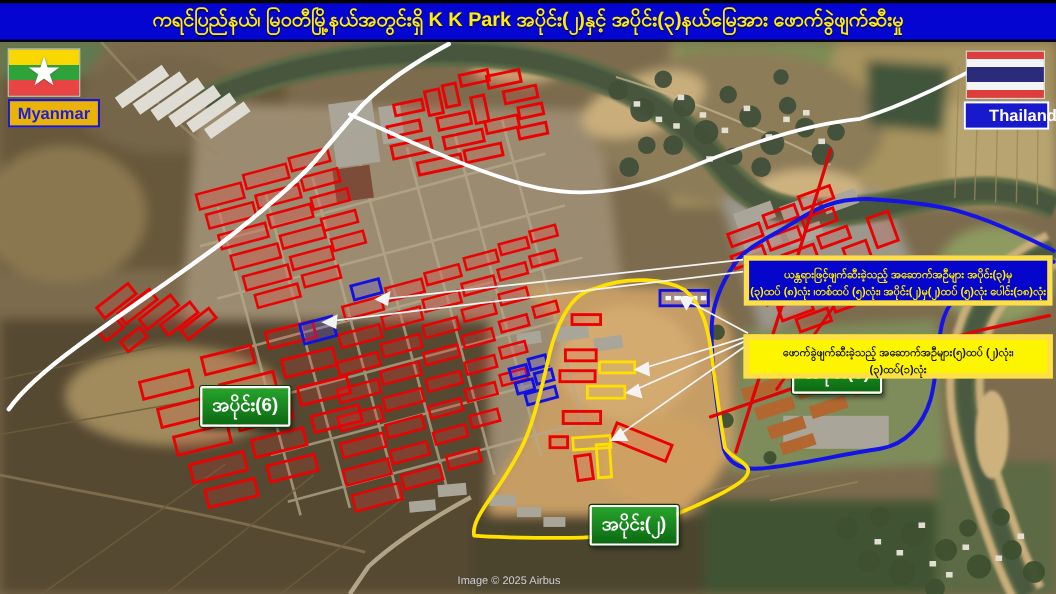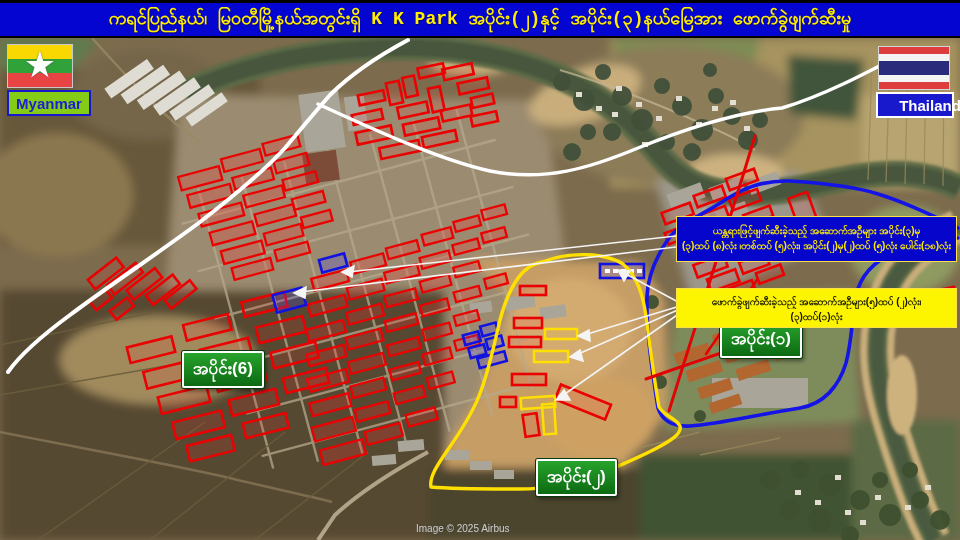--- a/index.html
+++ b/index.html
@@ -15,44 +15,44 @@
   .byel{fill:rgba(255,230,0,.08);stroke:#ffdf00;stroke-width:2.5}
   .borg{fill:#b26630}
   .bwht{fill:#dfddd3}
   .bgry{fill:#a9a599}
   .bbrn{fill:#7c4c38}
 
   .titlebar{position:absolute;left:0;top:0;width:960px;height:38px;box-sizing:border-box;
     background:#0505d2;border-top:3px solid #000;border-bottom:2px solid #000;
     display:flex;align-items:center;justify-content:center;z-index:40;}
   .titlebar span{color:#ffee00;font-weight:bold;font-size:18px;white-space:nowrap;
-    text-shadow:0 1px 1px rgba(0,0,0,.45);font-family:Liberation Mono, monospace;}
+    text-shadow:0 1px 1px rgba(0,0,0,.45);}
 
   .flag{position:absolute;box-sizing:border-box;z-index:30;}
   .flag-mm{left:7px;top:44px;width:66px;height:44px;border:1px solid #c9c9c9;
     background:linear-gradient(#f8d800 0 33.4%,#2fa23a 33.4% 66.7%,#e94444 66.7% 100%);
     display:flex;align-items:center;justify-content:center;}
   .flag-mm .star{color:#fff;font-size:36px;line-height:36px;margin-top:-3px;
     text-shadow:0 0 2px rgba(80,80,80,.8);}
   .flag-th{left:878px;top:46px;width:72px;height:44px;border:1px solid #d6d6d6;
     background:linear-gradient(#de3d3d 0 16.6%,#f4f4f4 16.6% 33.3%,#2b2b7c 33.3% 66.6%,#f4f4f4 66.6% 83.3%,#de3d3d 83.3% 100%);}
   .cl{position:absolute;box-sizing:border-box;display:flex;align-items:center;justify-content:center;
     font-weight:bold;font-size:15px;z-index:30;white-space:nowrap;}
-  .cl-mm{left:7px;top:90px;width:84px;height:26px;background:#84cc16;border:2px solid #1717cf;color:#1d1dd6;}
+  .cl-mm{left:7px;top:90px;width:84px;height:26px;background:#eab308;border:2px solid #1717cf;color:#1d1dd6;}
   .cl-th{left:876px;top:92px;width:78px;height:26px;background:#1818cc;border:2px solid #ffffff;color:#ffffff;padding-left:30px;}
 
   .sec{position:absolute;z-index:25;padding:4px 9px;border:2px solid #ffffff;border-radius:2px;
     background:linear-gradient(#27a32c,#0c6a12);color:#ffffff;font-weight:bold;font-size:17px;
     white-space:nowrap;box-shadow:0 0 0 1px #063a08,2px 3px 4px rgba(0,0,0,.45);}
   .sec1{left:720px;top:321px;}
   .sec2{left:536px;top:459px;}
   .sec3{left:182px;top:351px;}
 
   .co{position:absolute;left:676px;width:281px;box-sizing:border-box;text-align:center;
-    font-weight:bold;border:1px solid #fde047;z-index:28;line-height:1.5;}
+    font-weight:bold;border:5px solid #fde047;z-index:28;line-height:1.5;margin-top:16px;}
   .co div{white-space:nowrap;overflow:hidden;}
   .co-blue{top:216px;height:46px;background:#0505cc;color:#ffee00;font-size:10px;padding-top:6px;}
   .co-yellow{top:288px;height:40px;background:#fdf400;color:#151500;font-size:10px;padding-top:5px;}
 
   .watermark{position:absolute;left:416px;top:523px;z-index:20;color:#e9e9e9;opacity:.82;
     font-size:10px;text-shadow:0 0 2px #444;white-space:nowrap;}
 </style>
 </head>
 <body>
 

